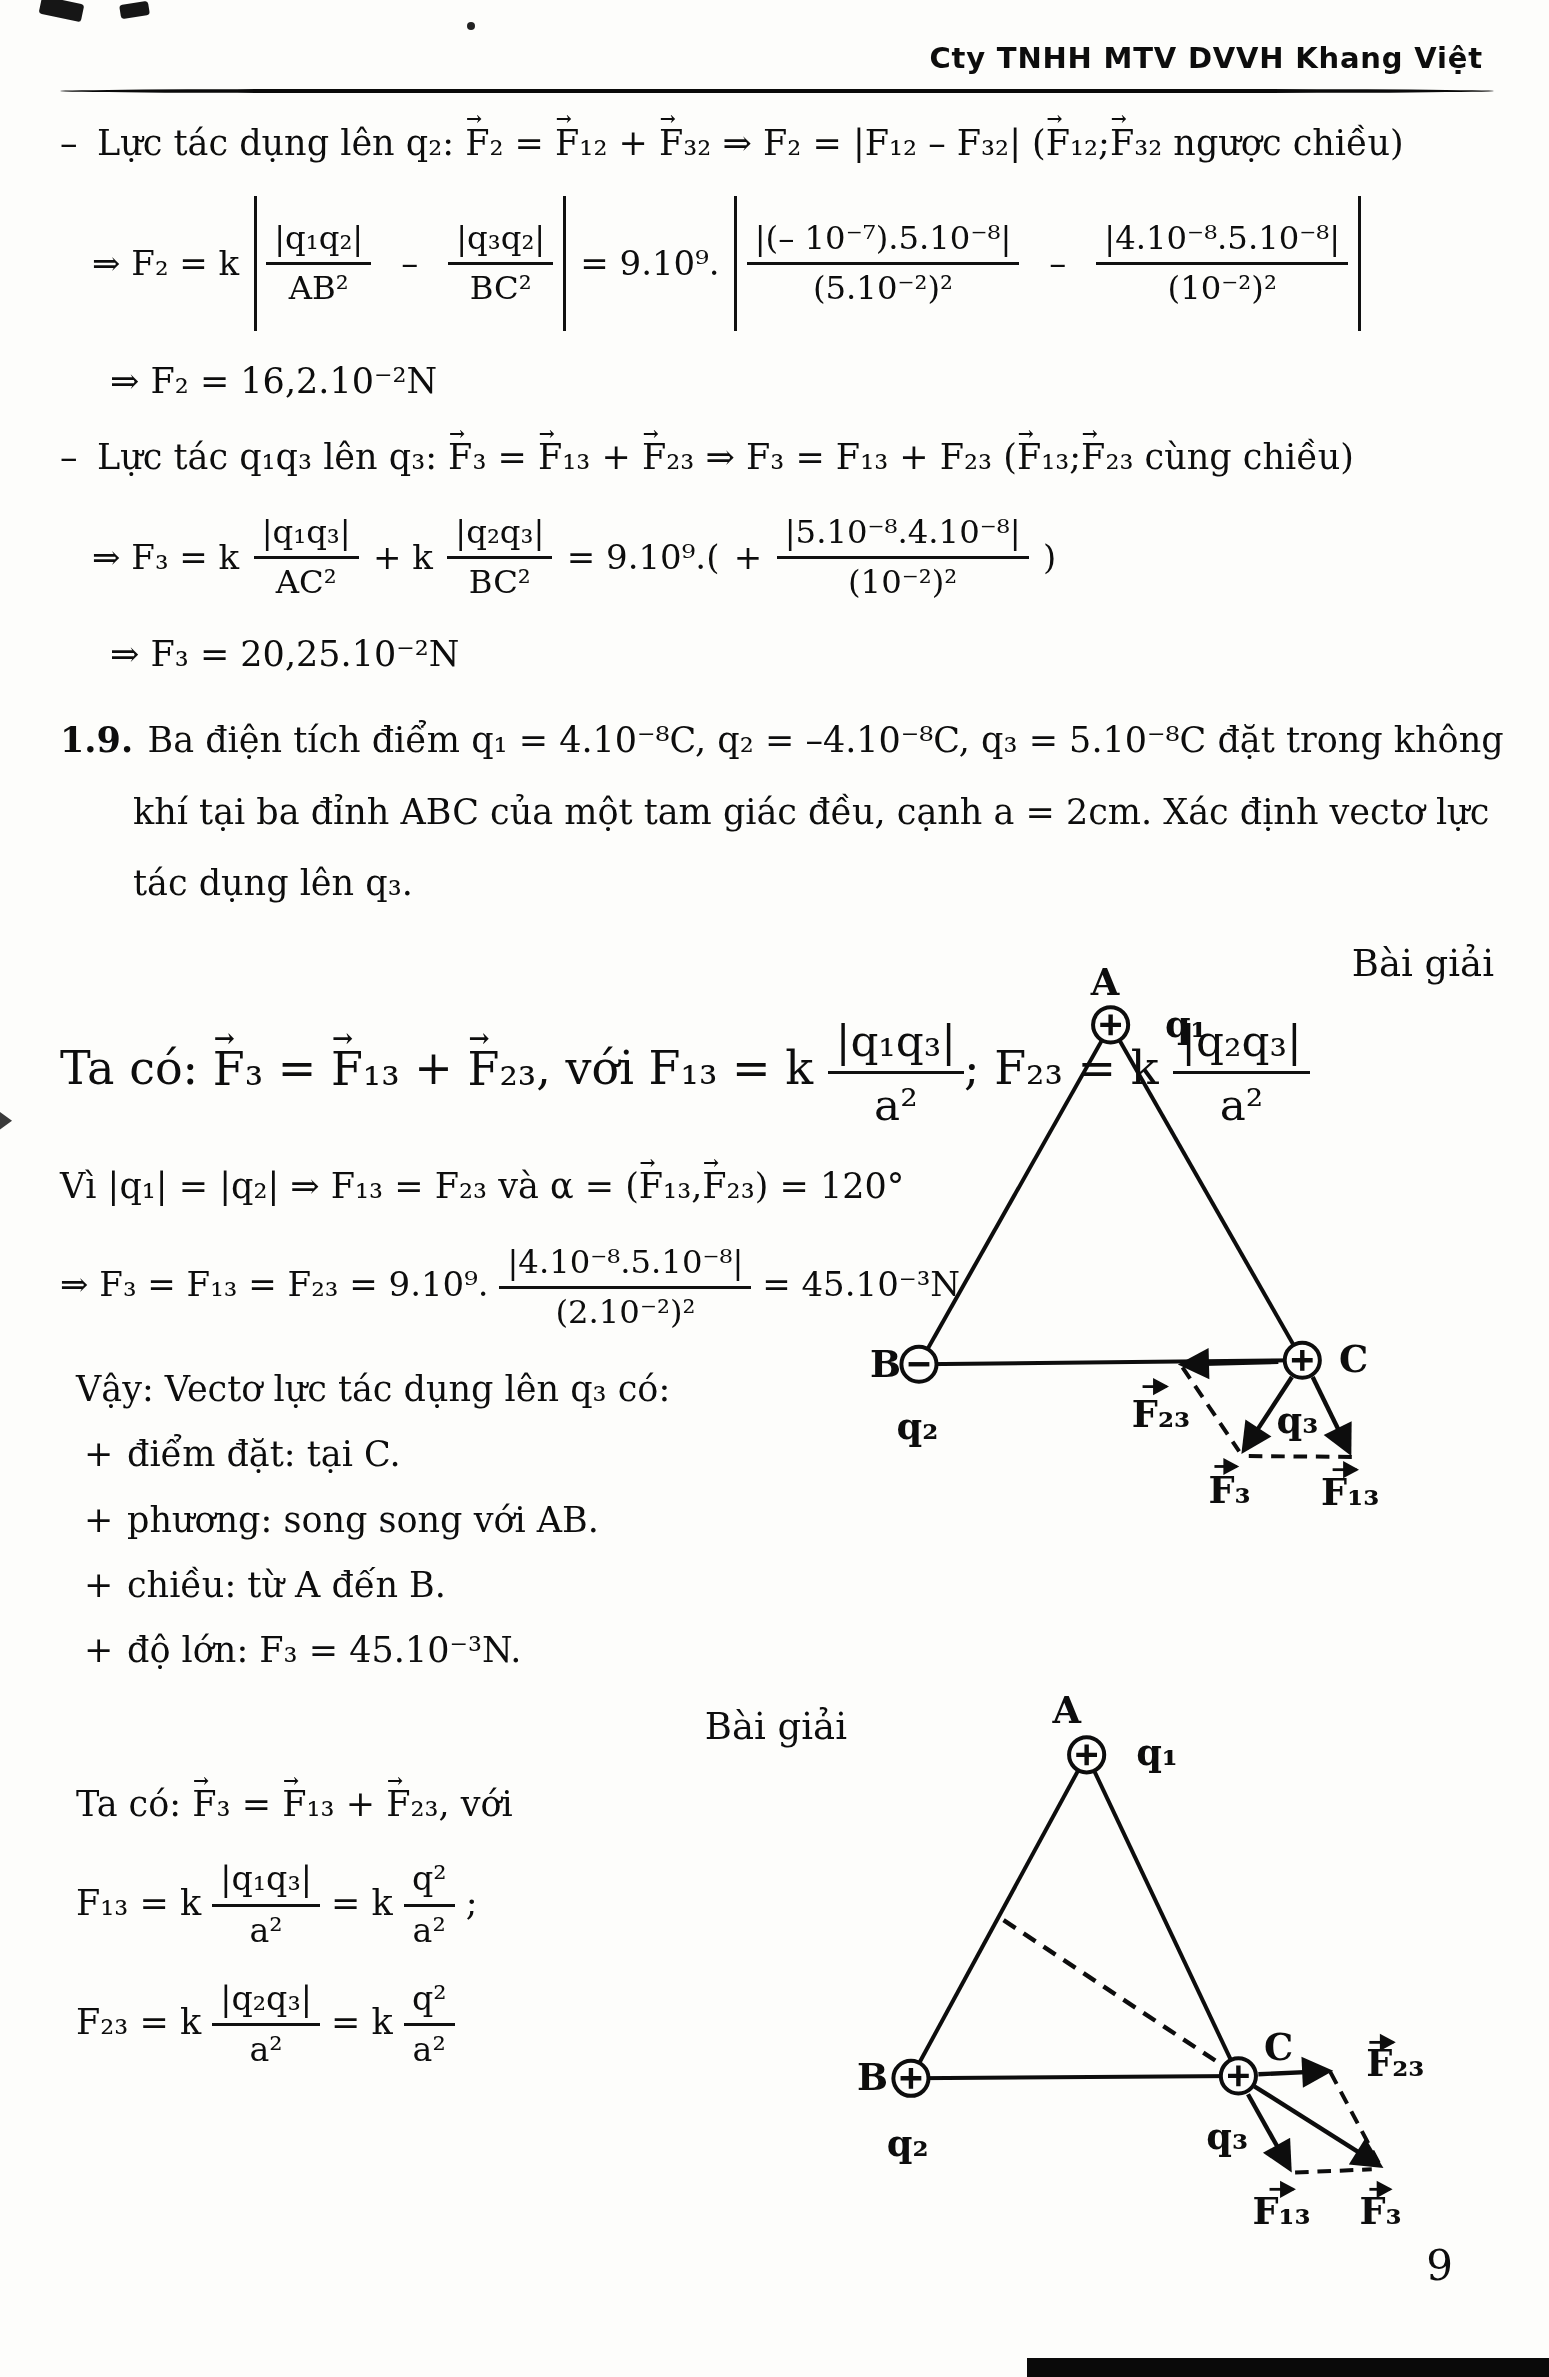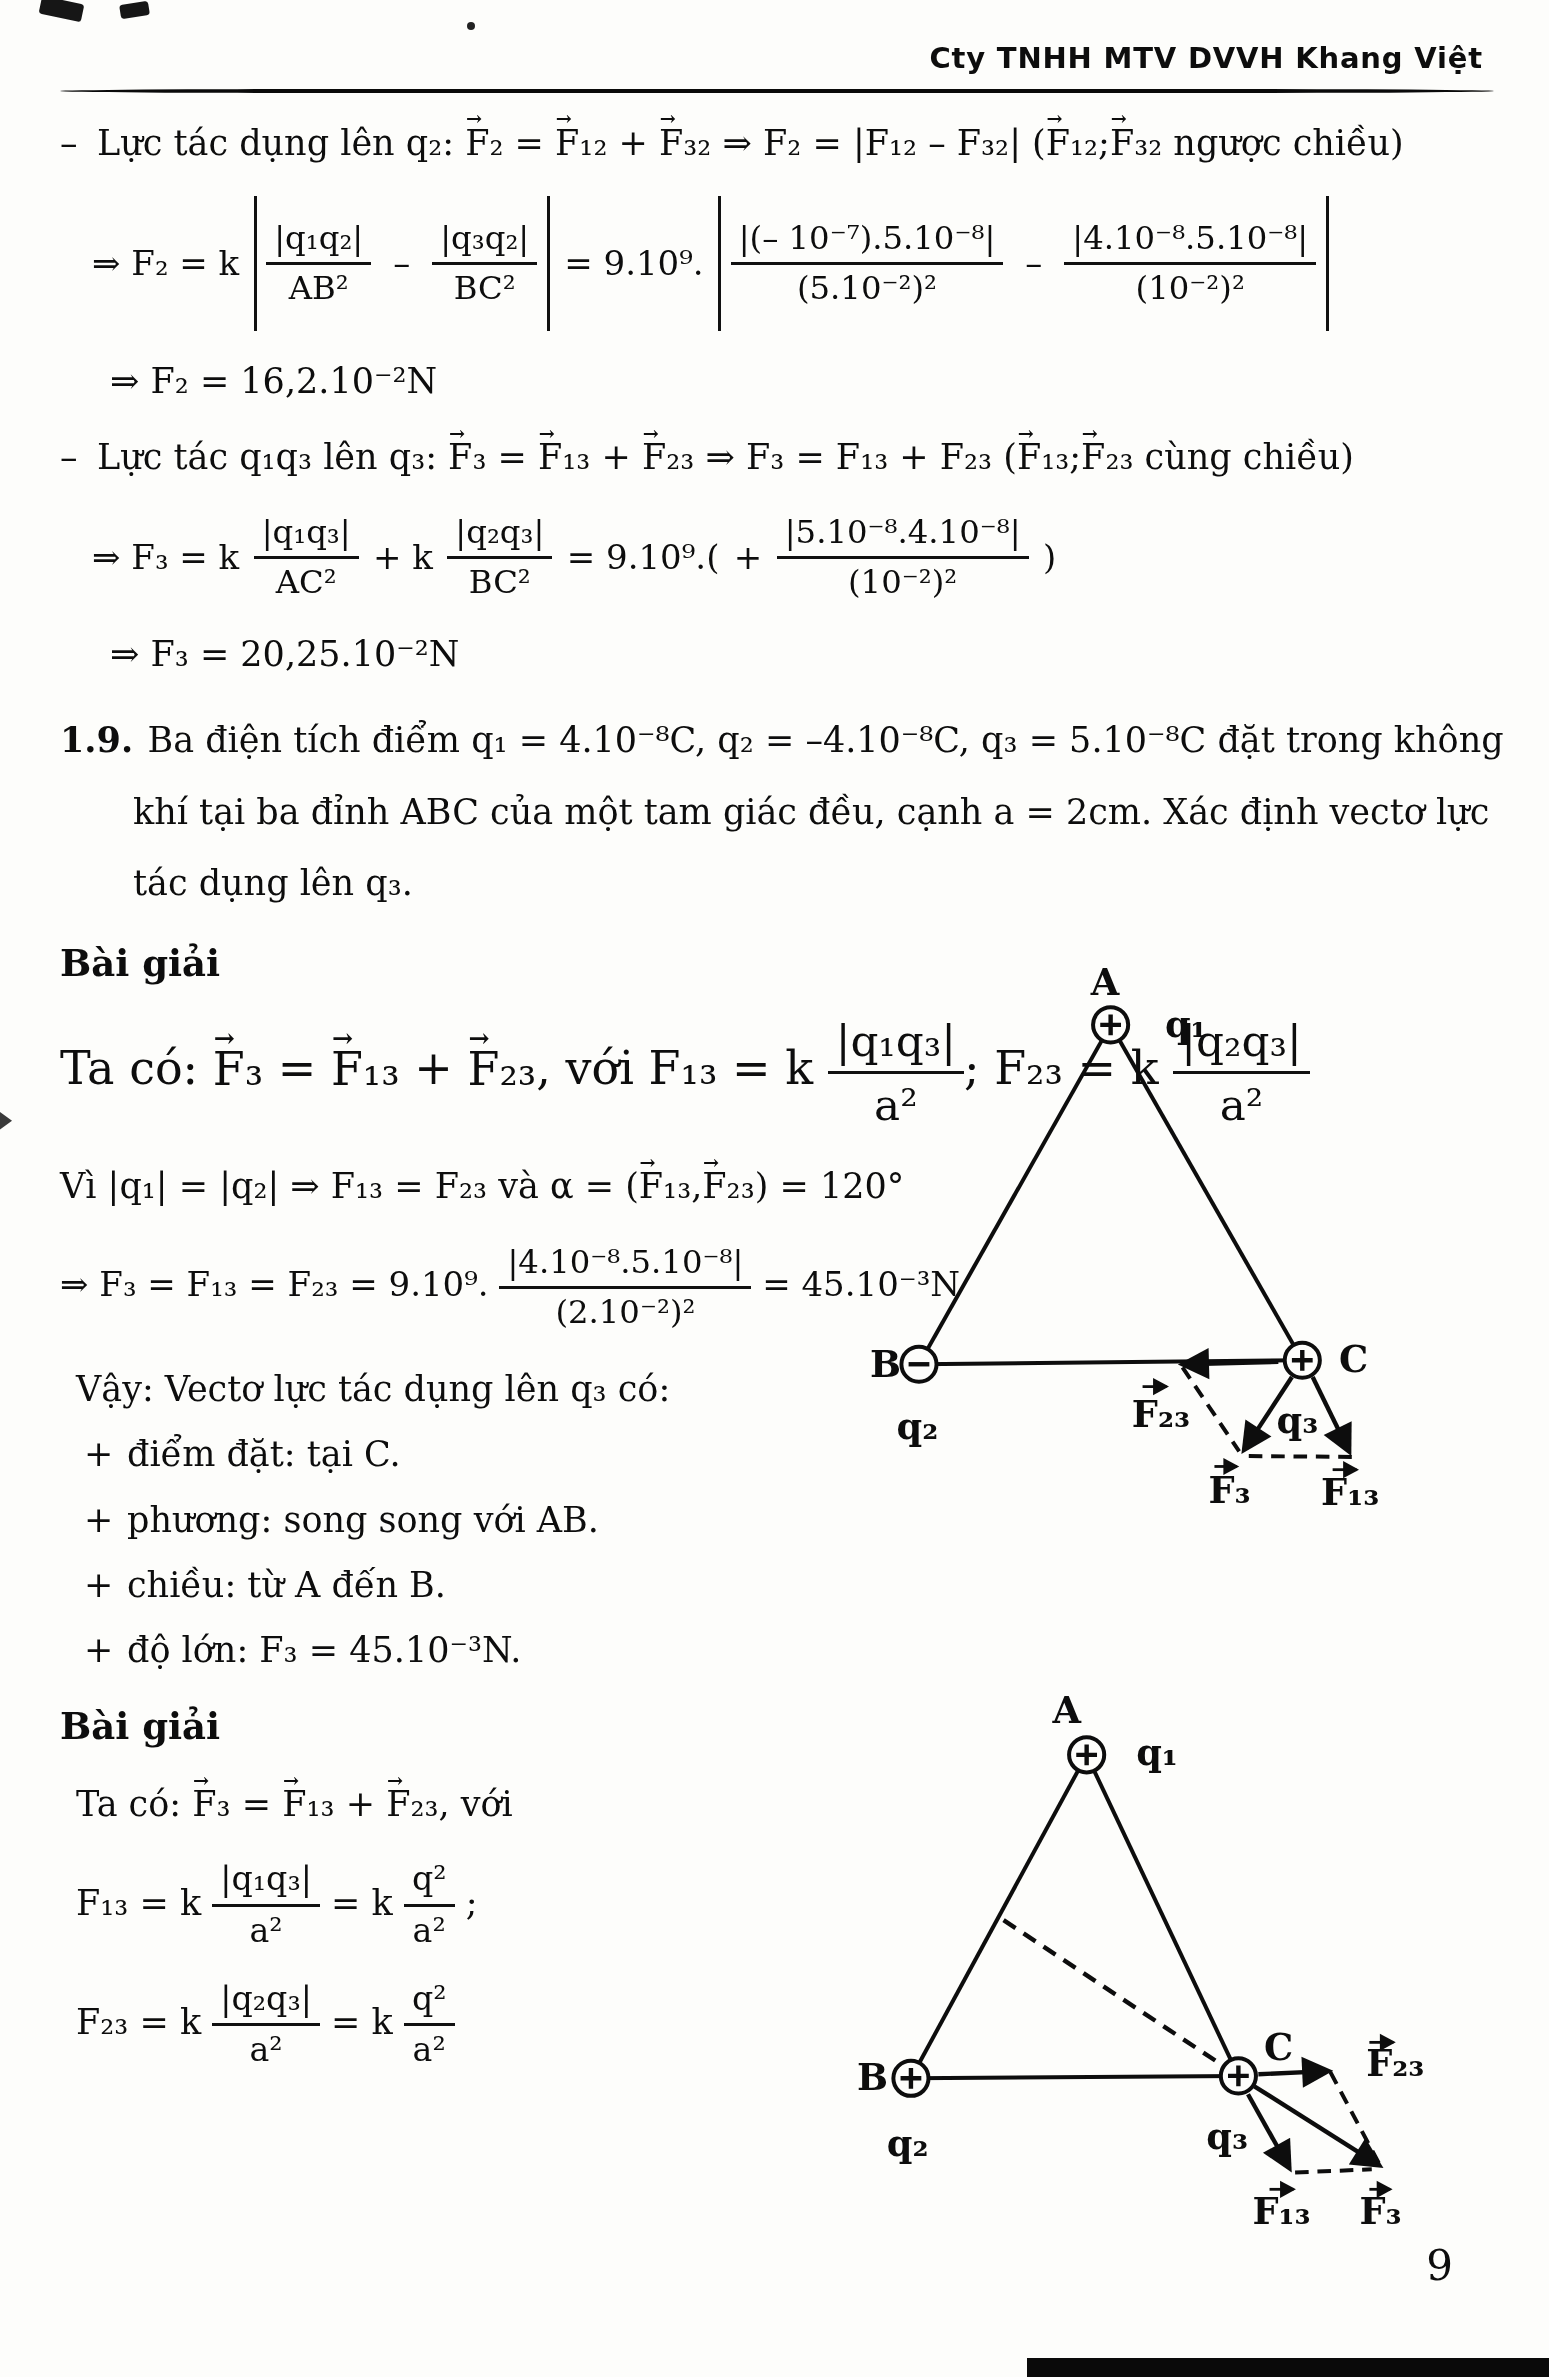--- a/index.html
+++ b/index.html
@@ -22,34 +22,34 @@
   .fline { margin-top:21px; white-space:nowrap; }
   
   .vec { position:relative; display:inline-block; }
   .vec::before { content:"→"; position:absolute; top:-0.58em; left:0.04em;
                  font-size:0.55em; font-weight:bold; }
   
   .frac { display:inline-block; vertical-align:middle; text-align:center;
           font-size:0.95em; line-height:1.22; }
   .frac .num { display:block; padding:1.6px 8px 4px; }
   .frac .den { display:block; border-top:3.2px solid #111; padding:4px 8px 1.6px; }
-  .abs { display:inline-flex; align-items:center; gap:22px; padding:21px 9.6px;
+  .abs { display:inline-flex; align-items:center; gap:30px; padding:21px 9.6px;
          border-left:3.2px solid #111; border-right:3.2px solid #111; }
   .dformula { display:flex; align-items:center; gap:14.4px;
               margin:27px 0 0 32px; font-size:34px; white-space:nowrap; }
   .result { margin:24px 0 0 50px; }
   
   .prob { margin-top:24px; }
   .prob .pline { line-height:2.04; white-space:nowrap; }
   .pnum { font-weight:bold; margin-right:14.4px; }
   .prob .cont { padding-left:73px; }
   .prob2 { margin-top:21px; margin-left:-11.2px; }
   .prob2 .pline { line-height:1.78; white-space:nowrap; }
   .prob2 .cont { padding-left:86px; }
-  .sol-title { text-align:left; font-weight:bold; font-size:37px; margin-top:16px; }
+  .sol-title { text-align:right; font-weight:normal; font-size:37px; margin-top:16px; }
   .items { margin-top:4.8px; }
   .item { margin:11.2px 0 0 24px; line-height:1.55; white-space:nowrap; }
   .item .mark { display:inline-block; width:43px; }
   
   .fig1 { float:right; width:623px; margin:-42px 0 14.4px 11.2px; }
   .fig2 { float:right; clear:right; width:639px; margin:-19px 0 0 8px; }
   svg { display:block; }
   svg text { font-family:"DejaVu Serif","Liberation Serif",serif;
              font-size:46px; font-weight:600; fill:#0d0d0d; }
   

